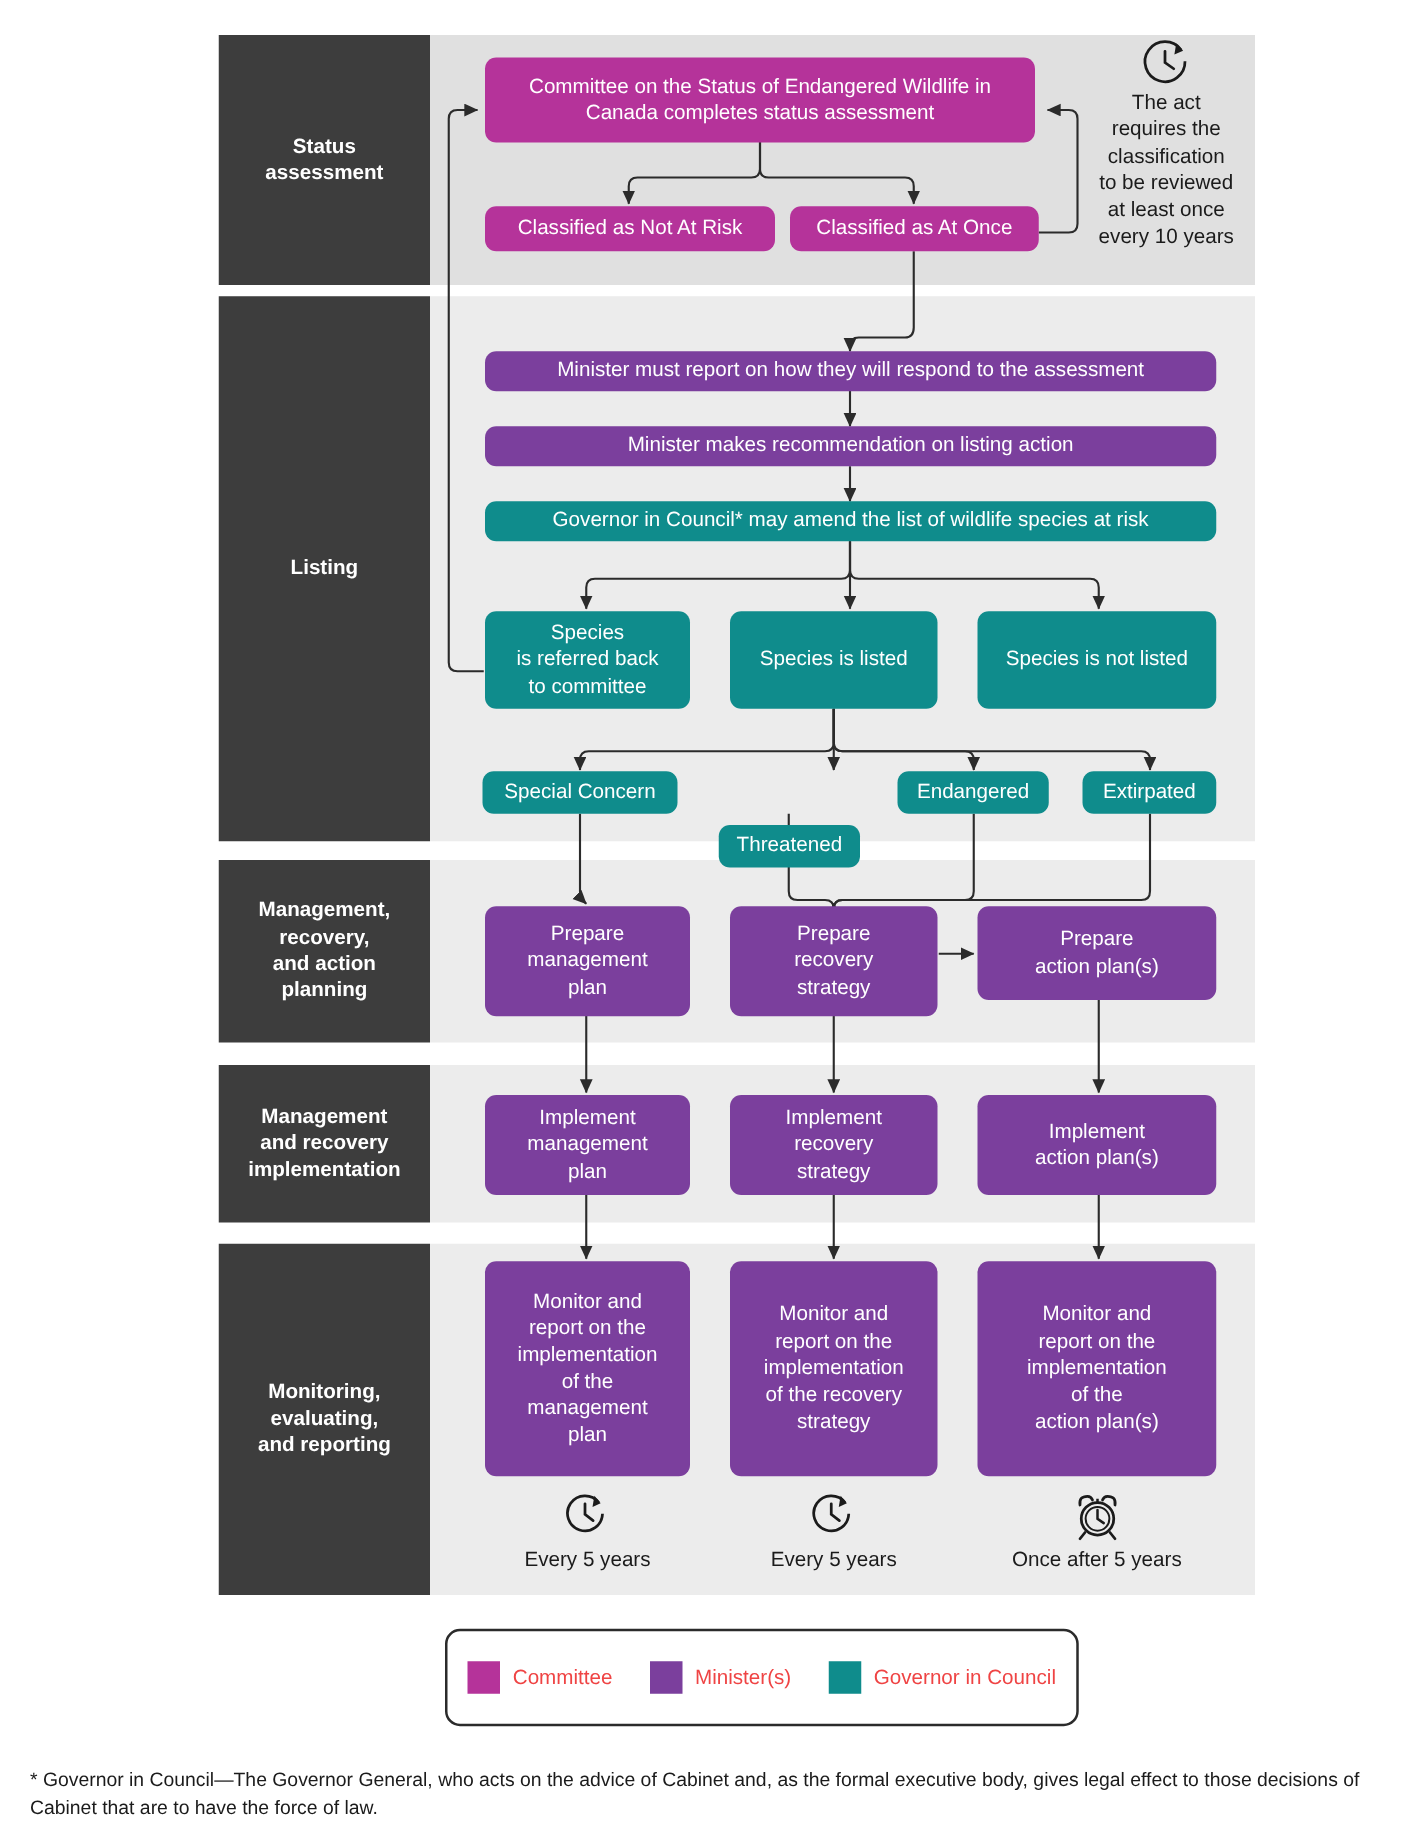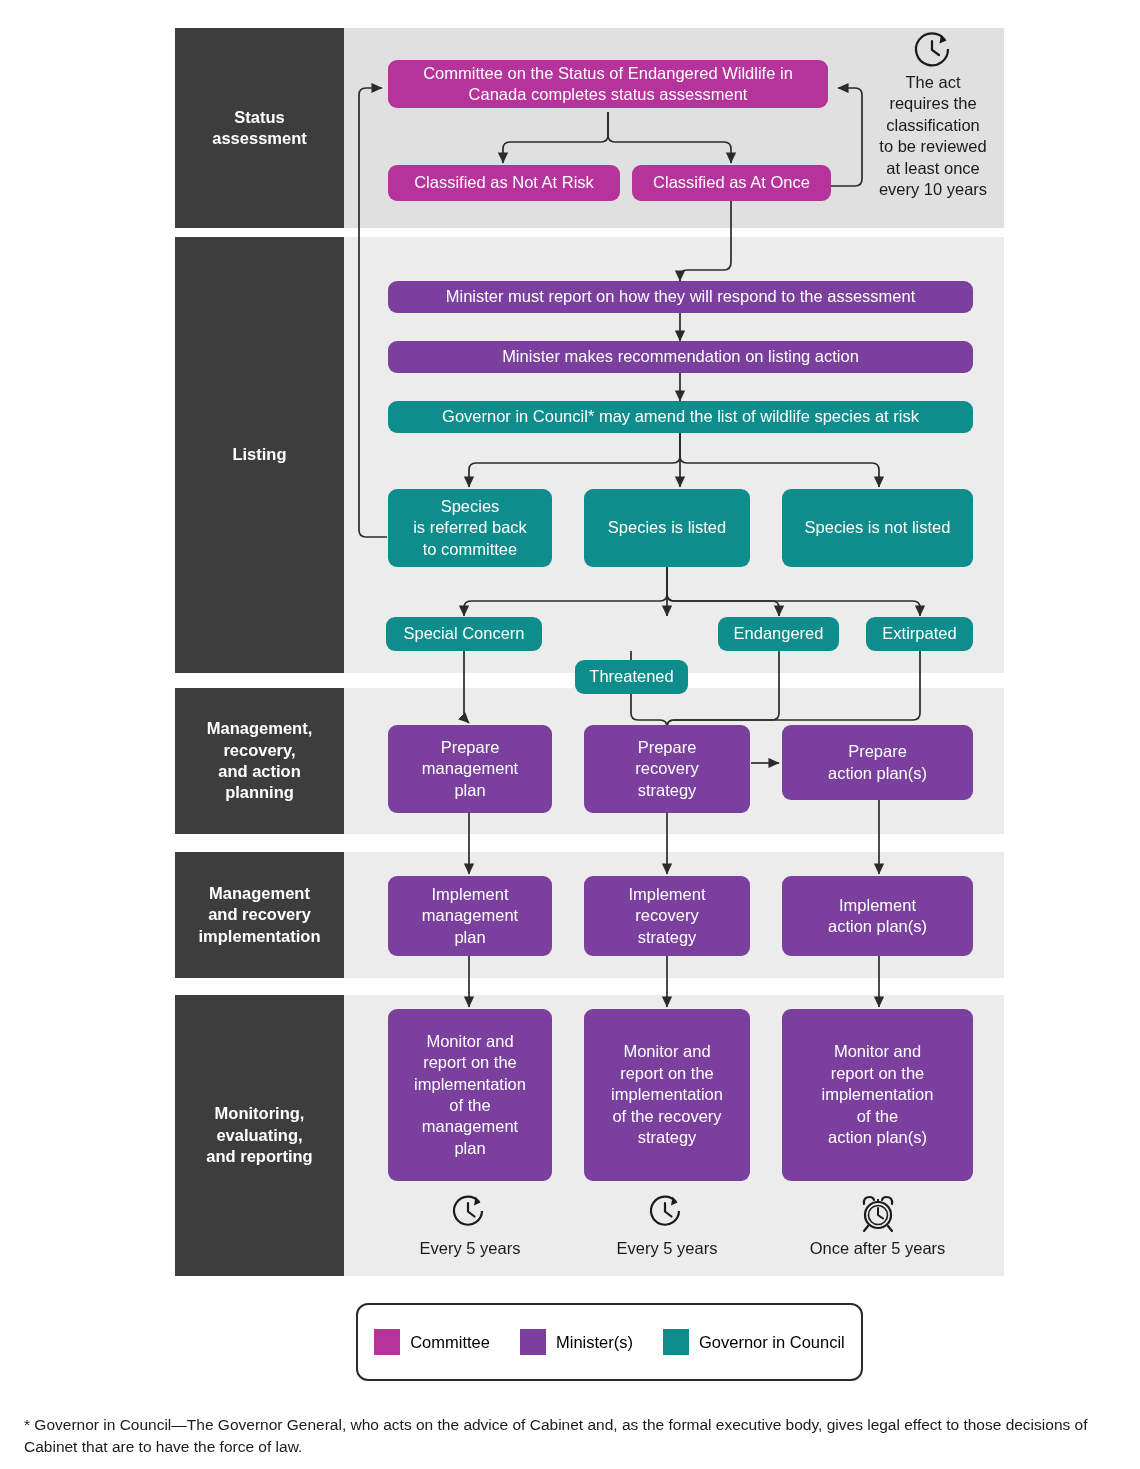--- a/index.html
+++ b/index.html
@@ -87,21 +87,21 @@
     border-radius: 12px;
     background: #ffffff;
     display: flex;
     align-items: center;
     justify-content: center;
     gap: 30px;
     z-index: 6;
   }
   .legend-item { display: flex; align-items: center; gap: 10px; }
   .legend-swatch { width: 26px; height: 26px; }
-  .legend-text { font-size: 16.5px; color: #000000; }
+  .legend-text { font-size: 16.5px; color: #ef4444; }
 
   
   #footnote {
     position: absolute;
     left: 24px; top: 1414px;
     width: 1100px;
     font-size: 15.5px;
     line-height: 1.45;
     color: #1b1b1b;
   }
@@ -182,21 +182,21 @@
       <path d="M469,955 L469,1007"></path>
       <path d="M667,955 L667,1007"></path>
       <path d="M879,955 L879,1007"></path>
 
       <path d="M831,186 L855,186 Q862,186 862,179 L862,95 Q862,88 855,88 L838,88"></path>
 
       <path d="M387,537 L366,537 Q359,537 359,530 L359,95 Q359,88 366,88 L382,88"></path>
     </g>
   </svg>
 
-  <div class="node c-committee" style="left:388px;top:60px;width:440px;height:48px;">
+  <div class="node c-committee" style="left:388px;top:46px;width:440px;height:68px;">
     <span>Committee on the Status of Endangered Wildlife in Canada completes status assessment</span>
   </div>
   <div class="node c-committee" style="left:388px;top:165px;width:232px;height:36px;">
     <span>Classified as Not At Risk</span>
   </div>
   <div class="node c-committee" style="left:632px;top:165px;width:199px;height:36px;">
     <span>Classified as At Once</span>
   </div>
 
   <div class="side-note" style="left:868px;top:30px;width:130px;">

